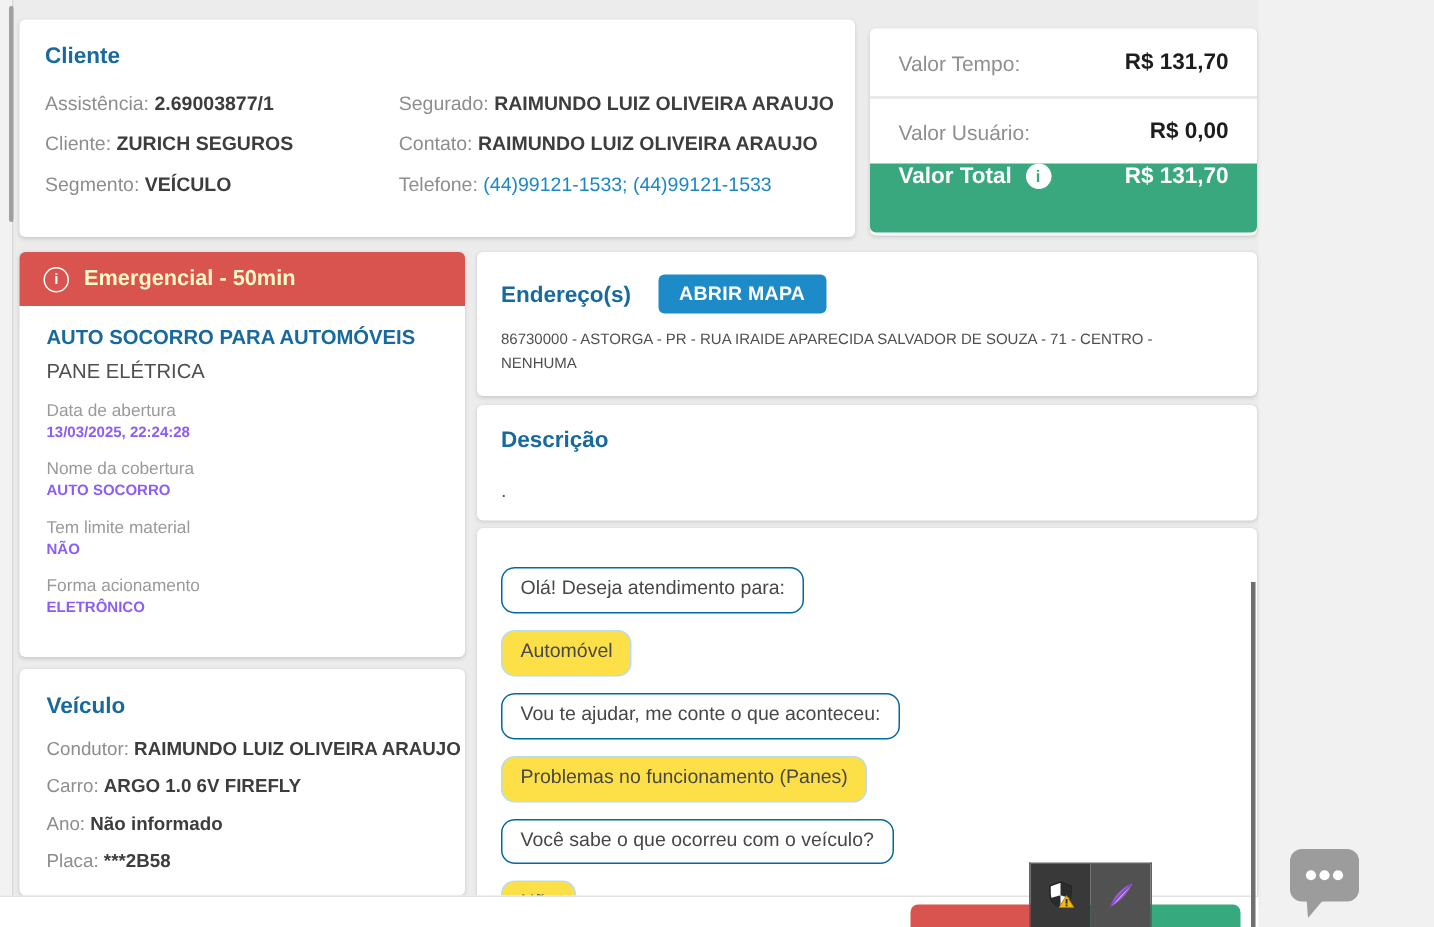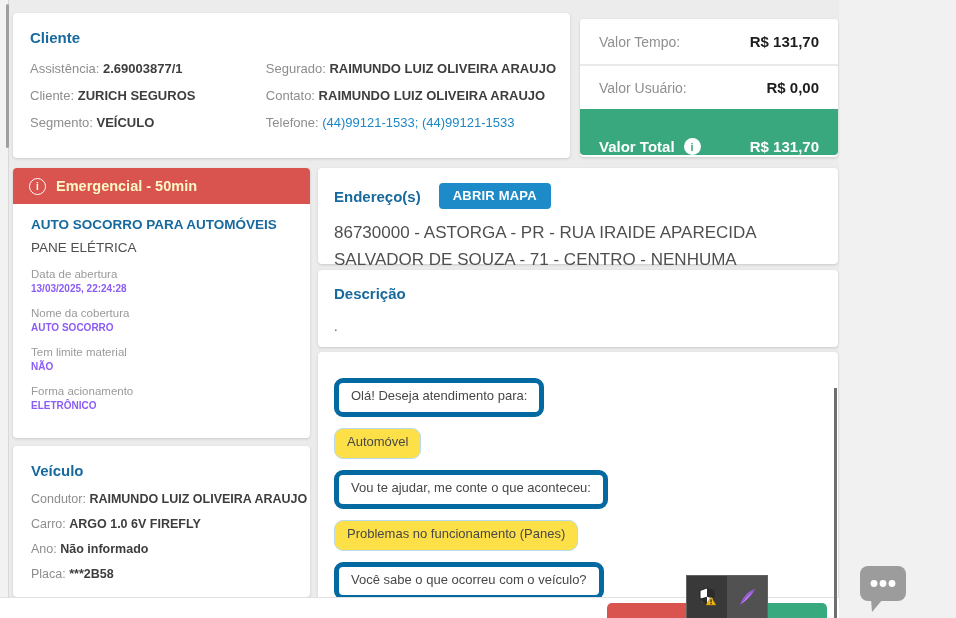--- a/index.html
+++ b/index.html
@@ -25,21 +25,21 @@
   .flabel { color:#8d8d8d; }
   .fvalue { color:#3d3d3d; font-weight:600; }
   .flink  { color:#1d87c6; }
 
   
   #valores-card { left:580px; top:19px; width:258px; height:138px; overflow:hidden; }
   .vrow { height:45px; display:flex; justify-content:space-between; align-items:center; padding:0 19px; background:#fff; }
   .vrow + .vrow { border-top:2px solid #e9e9e9; }
   .vlabel { font-size:14px; color:#8f8f8f; }
   .vvalue { font-size:15px; font-weight:700; color:#1d1d1d; }
-  .vtotal { height:46px; background:#3aa87e; display:flex; justify-content:space-between; align-items:flex-end; padding:0 19px; border-radius:0 0 4px 4px; }
+  .vtotal { height:46px; background:#3aa87e; display:flex; justify-content:space-between; align-items:flex-start; padding:0 19px; border-radius:0 0 4px 4px; }
   .vtotal .tleft { display:flex; align-items:center; gap:9px; }
   .vtotal .tlabel { font-size:15px; font-weight:700; color:#fff; }
   .vtotal .tvalue { font-size:15px; font-weight:700; color:#fff; }
   .info-filled { width:17px; height:17px; border-radius:50%; background:#fff; color:#3aa87e; font-size:11px; font-weight:700; display:flex; align-items:center; justify-content:center; cursor:pointer; }
 
   
   #servico-card { left:13px; top:168px; width:297px; height:270px; }
   .svc-header { height:36px; background:#d9534f; border-radius:4px 4px 0 0; display:flex; align-items:center; gap:10px; padding:0 16px; }
   .info-outline { width:17px; height:17px; min-width:17px; border:1.6px solid #fff; border-radius:50%; color:#fff; font-size:10px; font-weight:700; display:flex; align-items:center; justify-content:center; }
   .svc-title { color:#fef9c3; font-size:14.5px; font-weight:700; }
@@ -52,31 +52,31 @@
 
   
   #veiculo-card { left:13px; top:446px; width:297px; height:151px; padding:16px 16px 0 18px; overflow:hidden; }
   #veiculo-card .frow { line-height:25px; font-size:12.5px; }
   #veiculo-card .card-title { margin-bottom:8px; }
 
   
   #endereco-card { left:318px; top:168px; width:520px; height:96px; padding:15px 16px 0; }
   .end-hrow { display:flex; align-items:center; gap:18px; }
   .map-btn { background:#1d8bc7; color:#fff; border:none; font-family:inherit; font-size:13px; font-weight:700; padding:5px 14px 6px; border-radius:4px; cursor:pointer; letter-spacing:.2px; }
-  .address { margin-top:10px; font-size:17px; color:#4f4f4f; line-height:1.6; max-width:482px; }
+  .address { margin-top:10px; font-size:10px; color:#4f4f4f; line-height:1.6; max-width:482px; }
 
   
   #descricao-card { left:318px; top:270px; width:520px; height:77px; padding:15px 16px 0; }
   .desc-text { margin-top:17px; font-size:13px; color:#555; }
 
   
   #condicoes-card { left:318px; top:352px; width:520px; height:255px; padding:14px 16px 0; overflow:hidden; }
   .bubbles { display:flex; flex-direction:column; align-items:flex-start; gap:11px; margin-top:12px; }
   .bubble { font-size:13px; color:#474747; padding:5px 12px 7px; border-radius:9px; line-height:1.3; }
-  .bubble.q { background:#fff; border:5px solid #0369a1; }
+  .bubble.q { background:#fff; border:1px solid #0369a1; }
   .bubble.a { background:#fde047; border:1px solid #b8dcee; }
 
   
   .footer { position:absolute; left:0; top:597px; width:839px; height:21px; background:#fff; border-top:1px solid #e2e2e2; z-index:6; }
   .action-btn { position:absolute; top:603px; height:26px; border:none; border-radius:5px; z-index:7; cursor:pointer; }
   .btn-danger { left:607px; width:111px; background:#d9534f; }
   .btn-success { left:723px; width:104px; background:#36a97e; }
 
   
   .ext-overlay { position:absolute; left:686px; top:575px; width:82px; height:43px; display:flex; z-index:9; border:1px solid #636363; border-bottom:none; }

